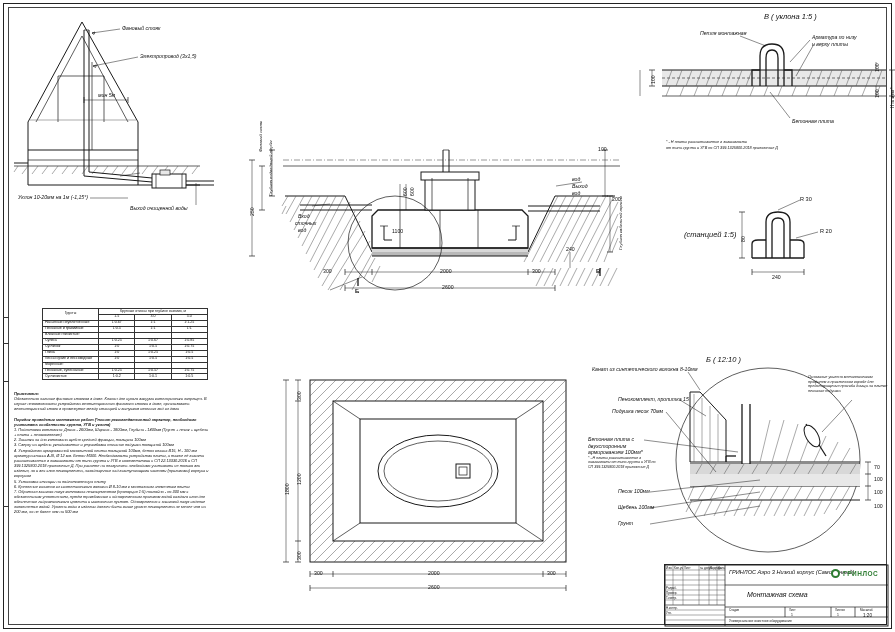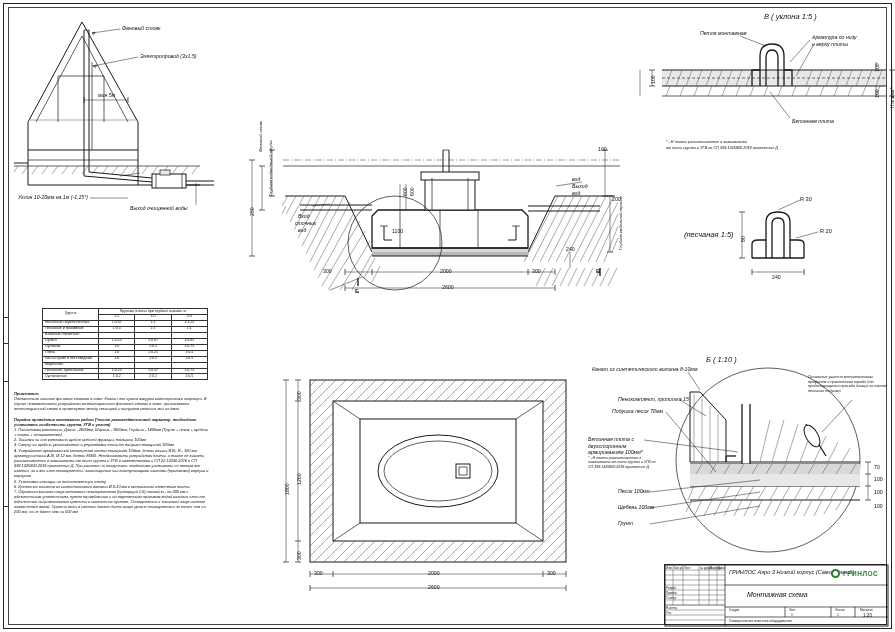--- a/index.html
+++ b/index.html
@@ -646,21 +646,21 @@
   <div class="lbl it" style="left:812px; top:34px;">Арматура по низу</div>
   <div class="lbl it" style="left:812px; top:41px;">и верху плиты</div>
   <div class="lbl it" style="left:792px; top:118px;">Бетонная плита</div>
   <div class="lbl it" style="left:666px; top:140px; font-size:3.8px;">* - Н плиты рассчитывается в зависимости</div>
   <div class="lbl it" style="left:666px; top:146px; font-size:3.8px;">от типа грунта и УГВ по СП 399.1325800.2018 приложение Д</div>
   <div class="lbl vert" style="left:650px; top:84px;">100</div>
   <div class="lbl vert" style="left:874px; top:72px;">100</div>
   <div class="lbl vert" style="left:874px; top:98px;">100</div>
   <div class="lbl vert" style="left:890px; top:108px; font-size:4.6px;">Н плиты *</div>
 
-  <div class="ttl" style="left:684px; top:230px;">(песчаная 1:5)</div>
+  <div class="ttl" style="left:684px; top:230px;">(станцией 1:5)</div>
 
   <svg width="895" height="632">
     <path class="ln-th" d="M766,258 L766,222 Q766,212 778,212 Q790,212 790,222 L790,258" fill="none"></path>
     <path class="ln-th" d="M772,258 L772,224 Q772,218 778,218 Q784,218 784,224 L784,258" fill="none"></path>
     <path class="ln-th" d="M752,258 L752,244 Q752,240 758,240 L766,240"></path>
     <path class="ln-th" d="M804,258 L804,244 Q804,240 798,240 L790,240"></path>
     <path class="ln-th" d="M752,258 L804,258"></path>
 
     <path class="leader" d="M778,210 L800,200"></path>
     <path class="leader" d="M796,238 L818,232"></path>
@@ -671,21 +671,21 @@
     <path class="dimln" d="M752,272 L804,272"></path>
     <path class="ln" d="M752,269 L752,275"></path>
     <path class="ln" d="M804,269 L804,275"></path>
   </svg>
 
   <div class="lbl" style="left:800px; top:196px; font-size:5.6px;">R 30</div>
   <div class="lbl" style="left:820px; top:228px; font-size:5.6px;">R 20</div>
   <div class="lbl vert" style="left:740px; top:242px;">80</div>
   <div class="lbl" style="left:772px; top:274px;">240</div>
 
-  <div class="ttl" style="left:706px; top:355px;">Б ( 1:10 )</div>
+  <div class="ttl" style="left:706px; top:355px;">Б ( 12:10 )</div>
 
   <svg width="895" height="632">
 
     <circle class="ln" cx="768" cy="460" r="92" fill="none"></circle>
 
     <path class="ln-md" d="M690,500 L860,500"></path>
     <path class="ln-md" d="M690,486 L860,486"></path>
     <path class="ln-md" d="M690,474 L860,474"></path>
     <path class="ln-md" d="M690,464 L860,464"></path>
 

